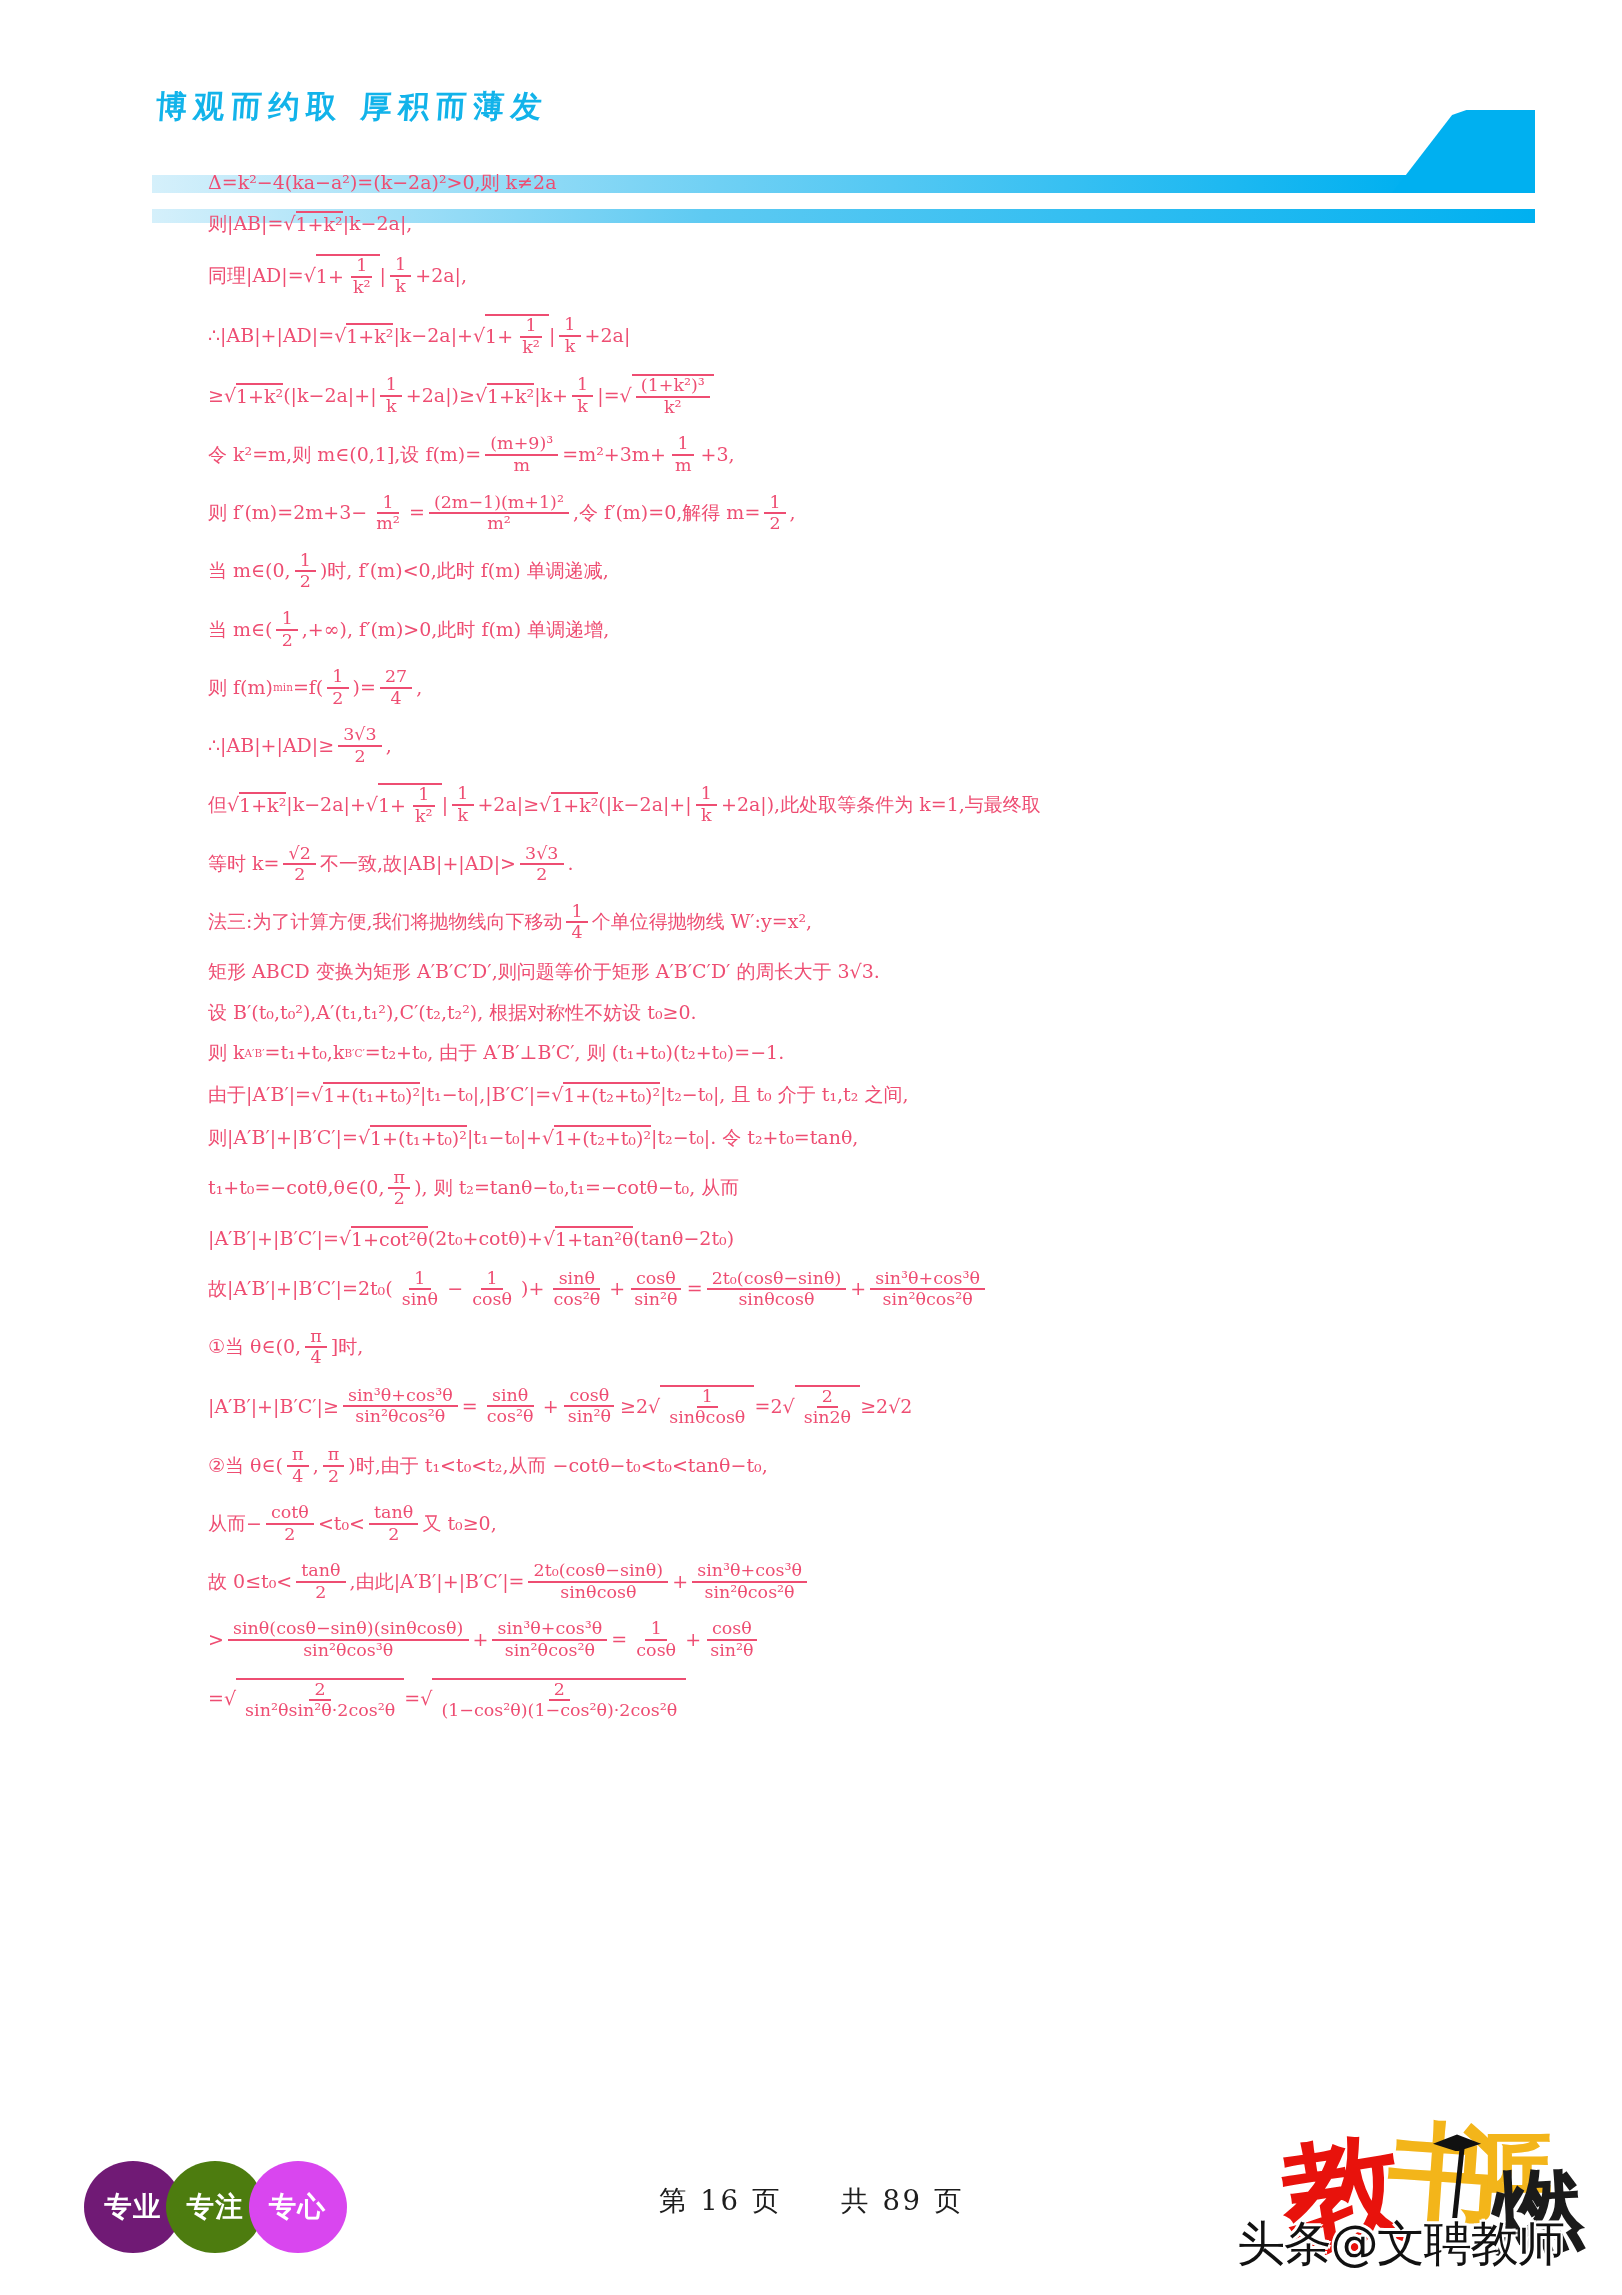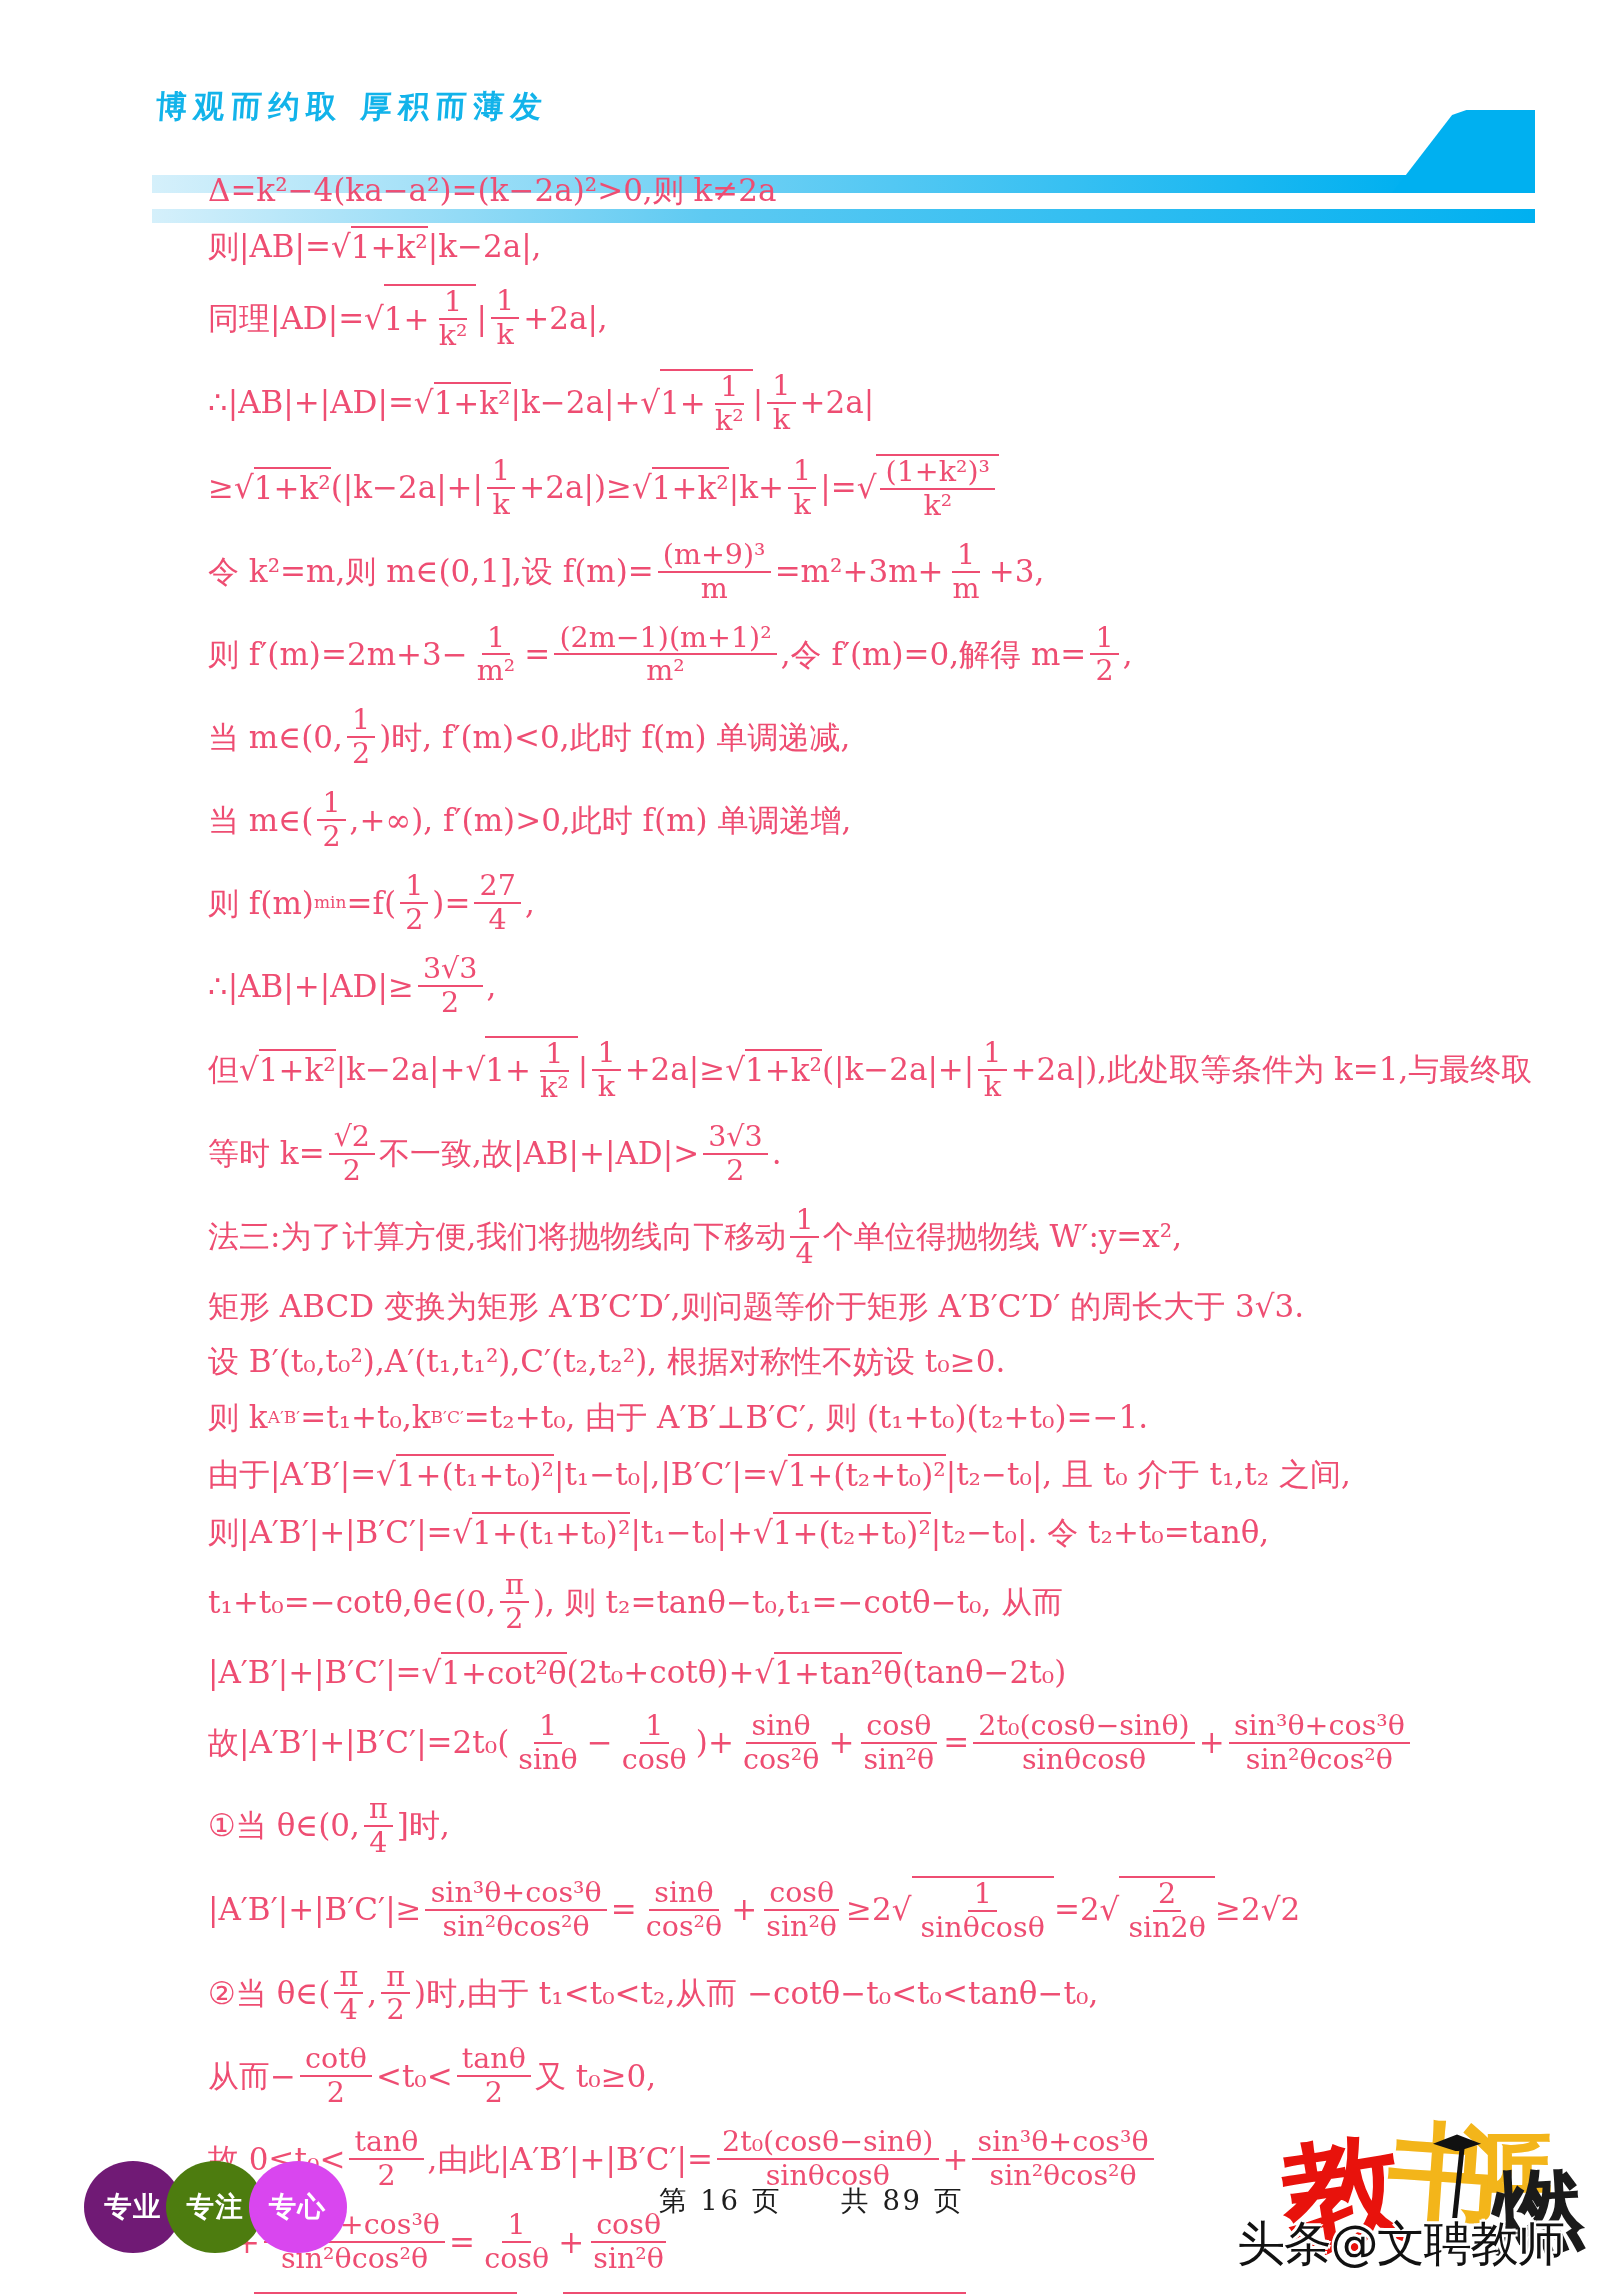--- a/index.html
+++ b/index.html
@@ -26,21 +26,21 @@
     clip-path:polygon(0 100%,42% 6%,52% 0,100% 0,100% 100%);
   }
   .bar-bottom{
     position:absolute;left:152px;top:209px;width:1383px;height:13.7px;
     background:linear-gradient(90deg,#d5f0fb 0%,#5ecaf2 40%,var(--bar-end,#00b0f0) 100%);
   }
   
   .content{
     position:absolute;left:208px;top:162px;right:65px;height:1970px;
     color:var(--math-pink,#ee4d72);
-    font-size:31px;
+    font-size:19px;
   }
   .math-line{
     display:flex;align-items:center;white-space:nowrap;
     padding:8.5px 0;line-height:1.25;
   }
   .frac{
     display:inline-flex;flex-direction:column;align-items:center;
     vertical-align:middle;margin:0 3.9px;font-size:0.92em;line-height:1.12;
   }
   .frac .num{padding:0 5.2px;border-bottom:2px solid currentColor;}
@@ -245,21 +245,24 @@
       <div class="math-line">故 0≤t₀&lt;<span class="frac">
           <span class="num">tanθ</span>
           <span class="den">2</span>
         </span>,由此|A′B′|+|B′C′|=<span class="frac">
           <span class="num">2t₀(cosθ−sinθ)</span>
           <span class="den">sinθcosθ</span>
         </span>+<span class="frac">
           <span class="num">sin³θ+cos³θ</span>
           <span class="den">sin²θcos²θ</span>
         </span></div>
-      <div class="math-line">&gt;+<span class="frac">
+      <div class="math-line">&gt;<span class="frac">
+          <span class="num">sinθ(cosθ−sinθ)(sinθcosθ)</span>
+          <span class="den">sin²θcos³θ</span>
+        </span>+<span class="frac">
           <span class="num">sin³θ+cos³θ</span>
           <span class="den">sin²θcos²θ</span>
         </span>=<span class="frac">
           <span class="num">1</span>
           <span class="den">cosθ</span>
         </span>+<span class="frac">
           <span class="num">cosθ</span>
           <span class="den">sin²θ</span>
         </span></div>
       <div class="math-line">=√<span class="ol">

